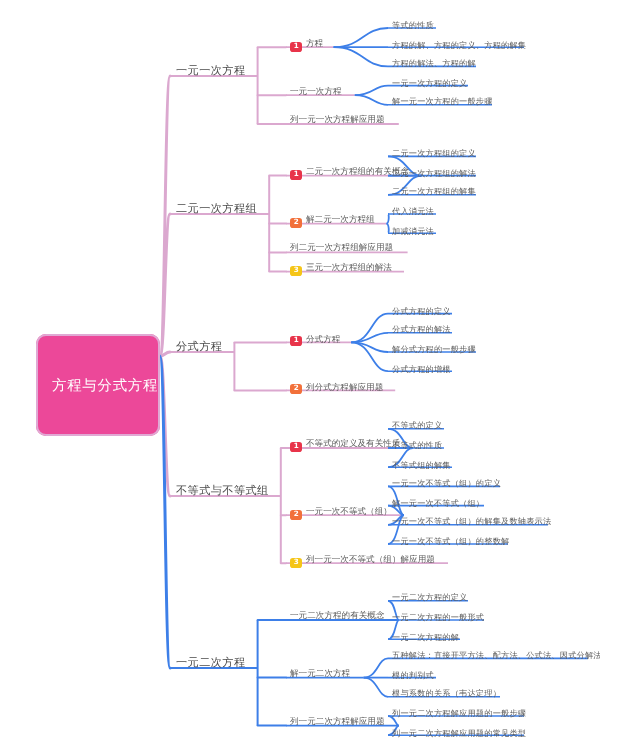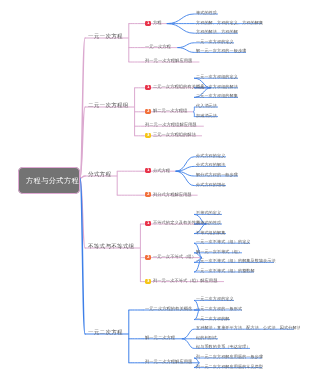--- a/index.html
+++ b/index.html
@@ -5,22 +5,22 @@
   html,body{margin:0;padding:0;background:#ffffff;}
   body{width:300px;height:373px;overflow:hidden;
        font-family:"DejaVu Sans","Liberation Sans",sans-serif;}
   #map{position:relative;width:300px;height:373px;background:#fff;}
   svg.links{position:absolute;left:0;top:0;width:300px;height:373px;overflow:visible;}
 
   .node{position:absolute;white-space:nowrap;line-height:1;}
 
   
   .root{
-    background:#737373;color:#ffffff;border-radius:5px;
-    padding:10px 8px;font-size:7.2px;letter-spacing:.4px;
+    background:#ec4899;color:#ffffff;border-radius:5px;
+    padding:22px 8px;font-size:7.2px;letter-spacing:.4px;
     box-shadow:0 0 0 1px #e0a9d4 inset;
   }
   
   .l1{font-size:5.6px;color:#4a4a4a;letter-spacing:.2px;}
   
   .l2{font-size:4.3px;color:#5a5a5a;display:flex;align-items:center;gap:1.6px;}
   
   .l3{font-size:4.1px;color:#5a5a5a;letter-spacing:.1px;}
 
   .badge{

